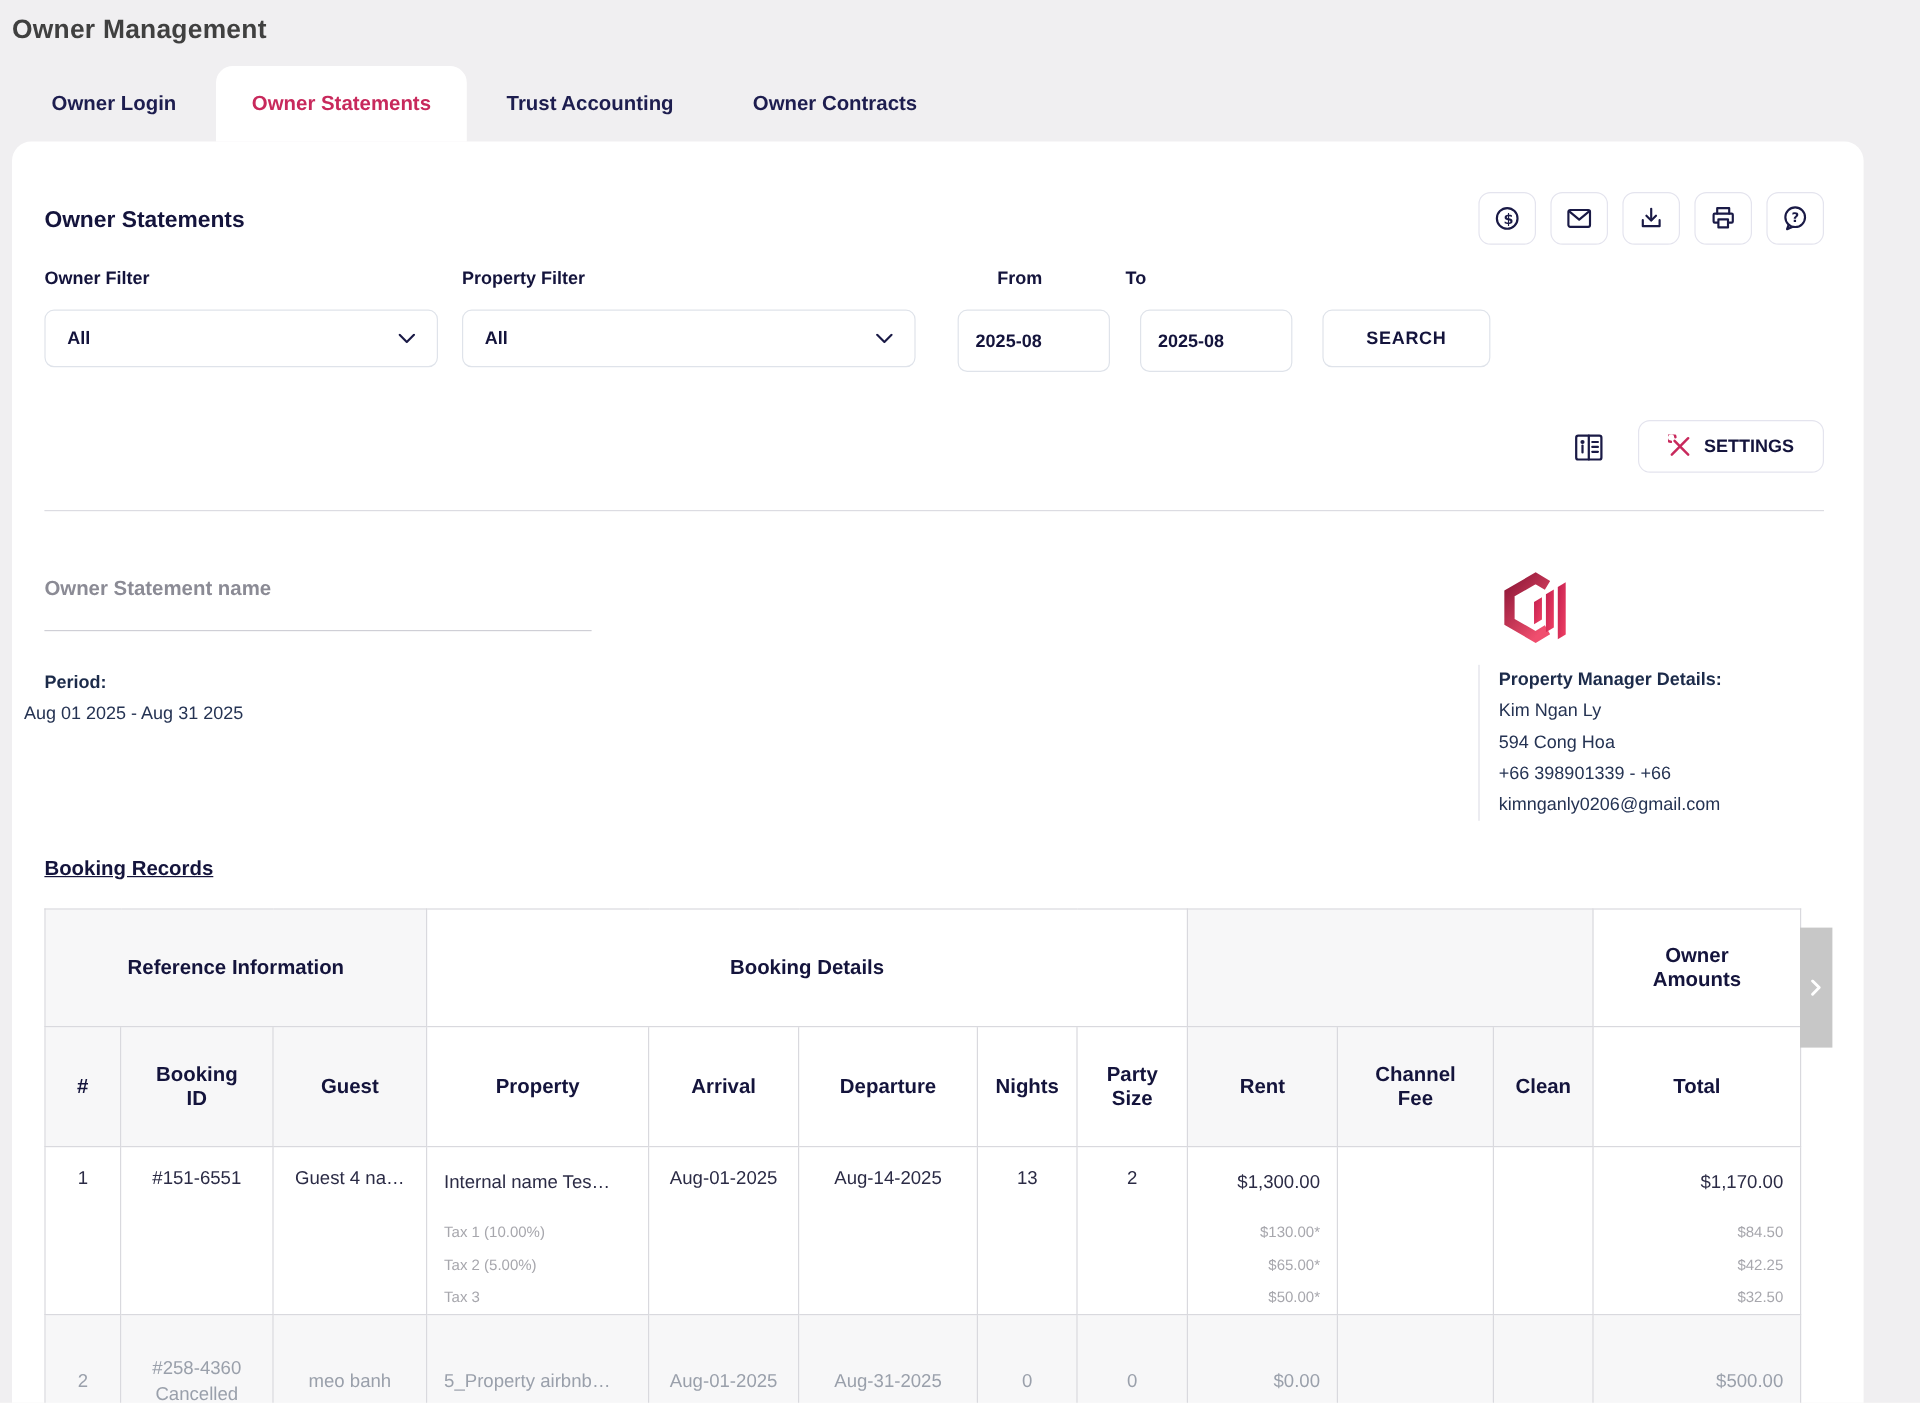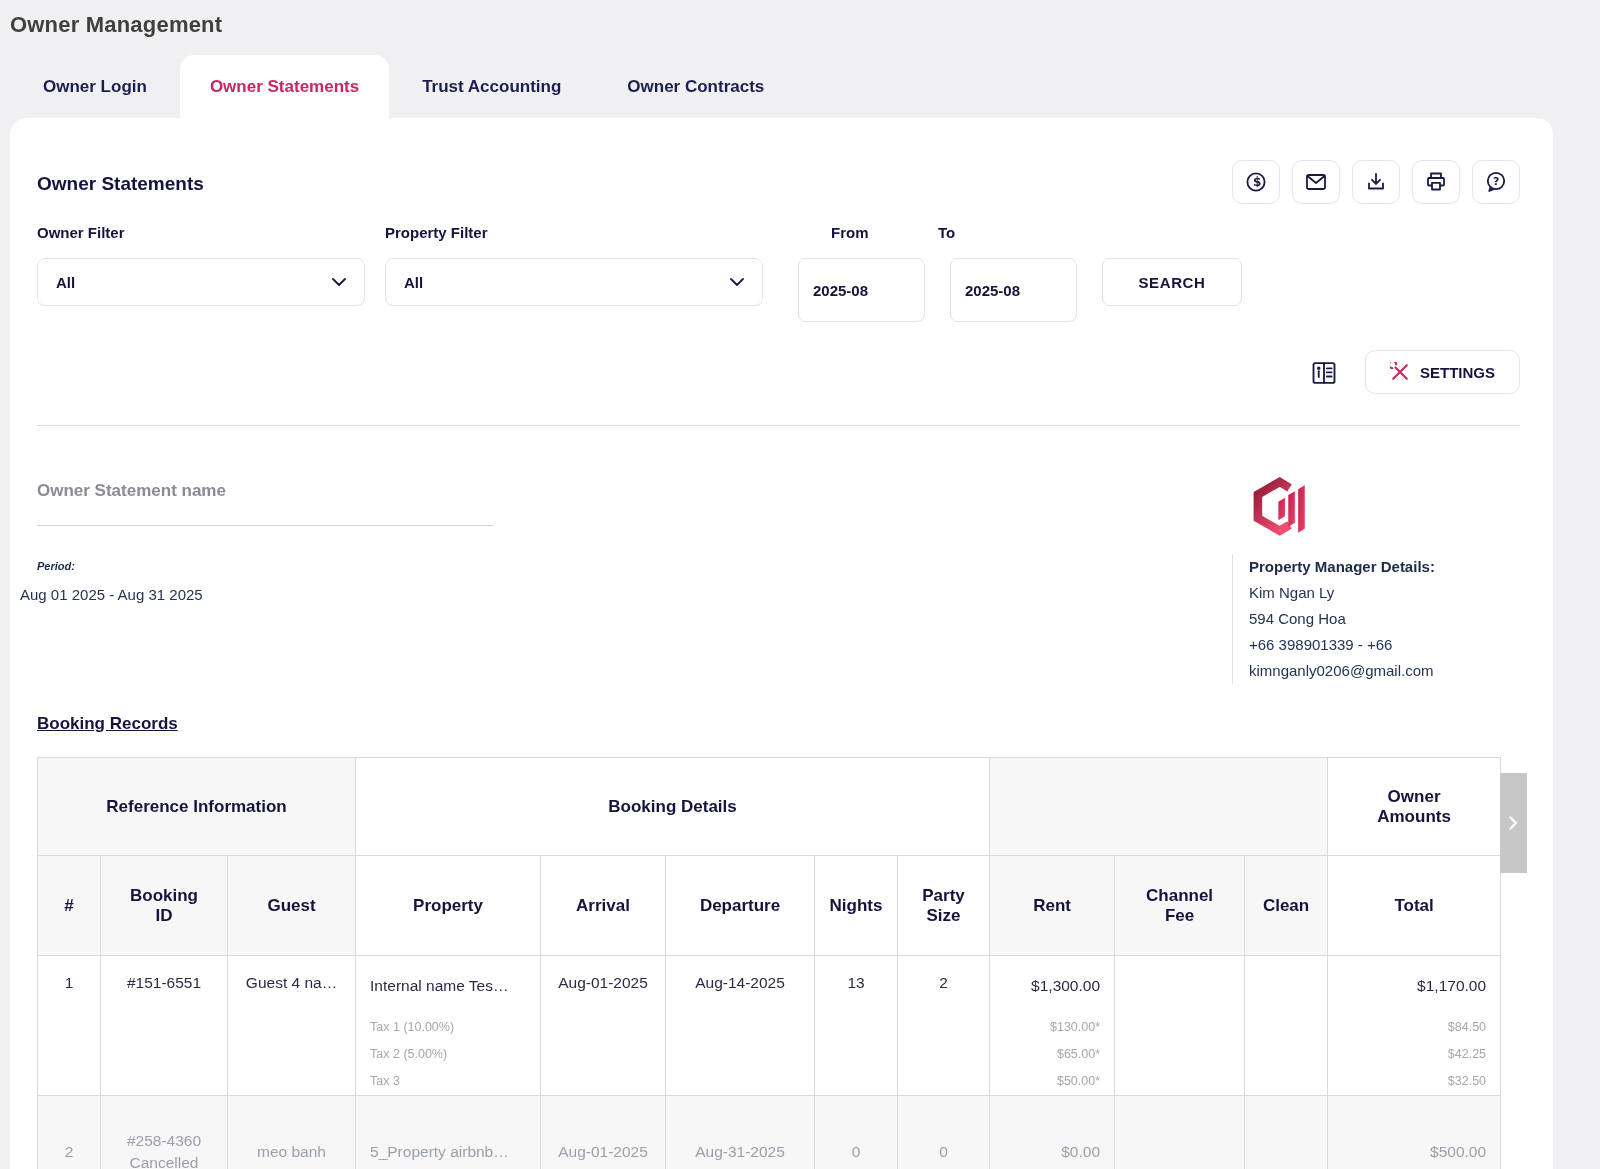--- a/index.html
+++ b/index.html
@@ -41,21 +41,21 @@
   .flabel{ font-size:15px; font-weight:700; color:#14143c; }
   .l-owner{ left:27px; top:106px; } .l-property{ left:375px; top:106px; }
   .l-from{ left:780px; top:106px;margin-left:41px; } .l-to{ left:928px; top:106px; }
   .select{
     top:140px; height:48px; background:#fff; border:1px solid #dfe3ea; border-radius:8px;
     display:flex; align-items:center; justify-content:space-between; padding:0 18px;
     font-size:15px; font-weight:600; color:#14143c; cursor:pointer;
   }
   .sel-owner{ left:27px; width:328px; } .sel-property{ left:375px; width:378px; }
   .dateinput{
-    top:140px; width:127px; height:64px; border:1px solid #dfe3ea; border-radius:8px;
+    top:140px; width:127px; height:52px; border:1px solid #dfe3ea; border-radius:8px;
     font-family:"Liberation Sans", sans-serif; font-size:15px; font-weight:600; color:#14143c;
     padding:0 14px; background:#fff;
   }
   .in-from{ left:788px; } .in-to{ left:940px; }
   .search-btn{
     left:1092px; top:140px; width:140px; height:48px; background:#fff;
     border:1px solid #dfe3ea; border-radius:8px; font-size:15px; font-weight:700;
     letter-spacing:.6px; color:#14143c; cursor:pointer; display:flex; align-items:center; justify-content:center;
   }
   
@@ -66,21 +66,21 @@
     border-radius:10px; display:flex; align-items:center; justify-content:center; gap:10px;
     font-size:15px; font-weight:700; color:#14143c; cursor:pointer;
   }
   .settings-btn svg{ stroke:#c8295c; fill:none; stroke-width:2.3; stroke-linecap:round; }
   .divider{ left:27px; top:307px; width:1483px; height:0; border-top:1px solid #dcdce2; }
   
   .stmt-name{
     left:27px; top:363px; width:456px; font-size:17px; font-weight:600; color:#8b8b95;
     padding-bottom:24px; border-bottom:1px solid #cfcfd6; cursor:text;
   }
-  .period-label{ left:27px; top:442px; font-size:11px; font-weight:700; color:#1c2b4a;font-style:italic; }
+  .period-label{ left:27px; top:442px; font-size:15px; font-weight:700; color:#1c2b4a; }
   .period-value{ left:10px; top:468px; font-size:15px; color:#253353; }
   .logo{ left:1238px; top:348px; }
   .manager{
     left:1222px; top:436px; border-left:1px solid #e0e0e8; padding-left:16px;
     font-size:15px; color:#253353; line-height:26px; width:290px;
   }
   .manager .m-title{ font-weight:700; color:#1c2b4a; }
   
   .booking-title{ left:27px; top:596px; font-size:17px; font-weight:700; color:#14143c; text-decoration:underline; }
   .table-wrap{ left:27px; top:639px; width:1490px; }

